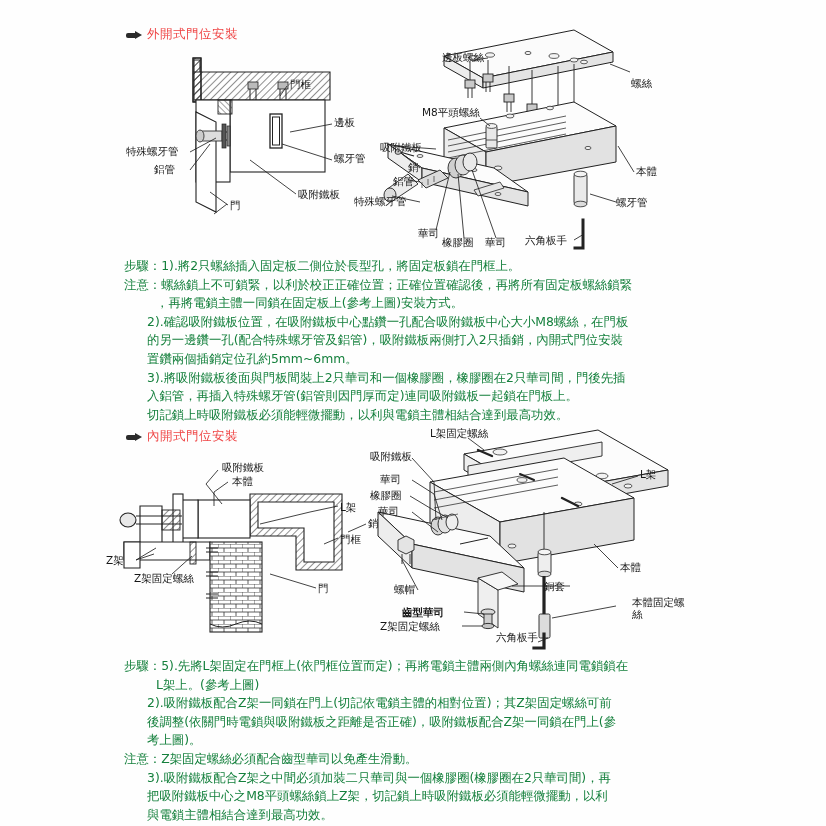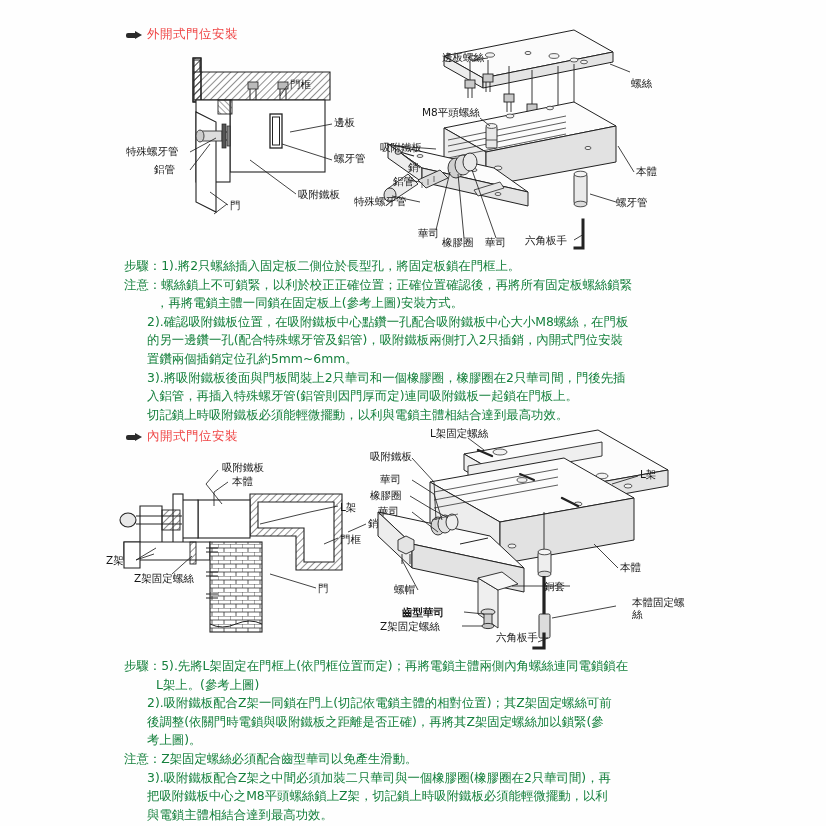--- a/index.html
+++ b/index.html
@@ -502,21 +502,21 @@
     <span class="tline ind1">
       <span>步驟：</span><span>5).先將L架固定在門框上(依門框位置而定)；再將電鎖主體兩側內角螺絲連同電鎖鎖在</span>
     </span>
     <span class="tline ind3">
       <span>L架上。(參考上圖)</span>
     </span>
     <span class="tline ind2">
       <span>2).吸附鐵板配合Z架一同鎖在門上(切記依電鎖主體的相對位置)；其Z架固定螺絲可前</span>
     </span>
     <span class="tline ind2">
-      <span>後調整(依關門時電鎖與吸附鐵板之距離是否正確)，再將其Z架固定螺絲加以鎖緊(參</span>
+      <span>後調整(依關門時電鎖與吸附鐵板之距離是否正確)，吸附鐵板配合Z架一同鎖在門上(參</span>
     </span>
     <span class="tline ind2">
       <span>考上圖)。</span>
     </span>
     <span class="tline ind1">
       <span>注意：</span><span>Z架固定螺絲必須配合齒型華司以免產生滑動。</span>
     </span>
     <span class="tline ind2">
       <span>3).吸附鐵板配合Z架之中間必須加裝二只華司與一個橡膠圈(橡膠圈在2只華司間)，再</span>
     </span>

